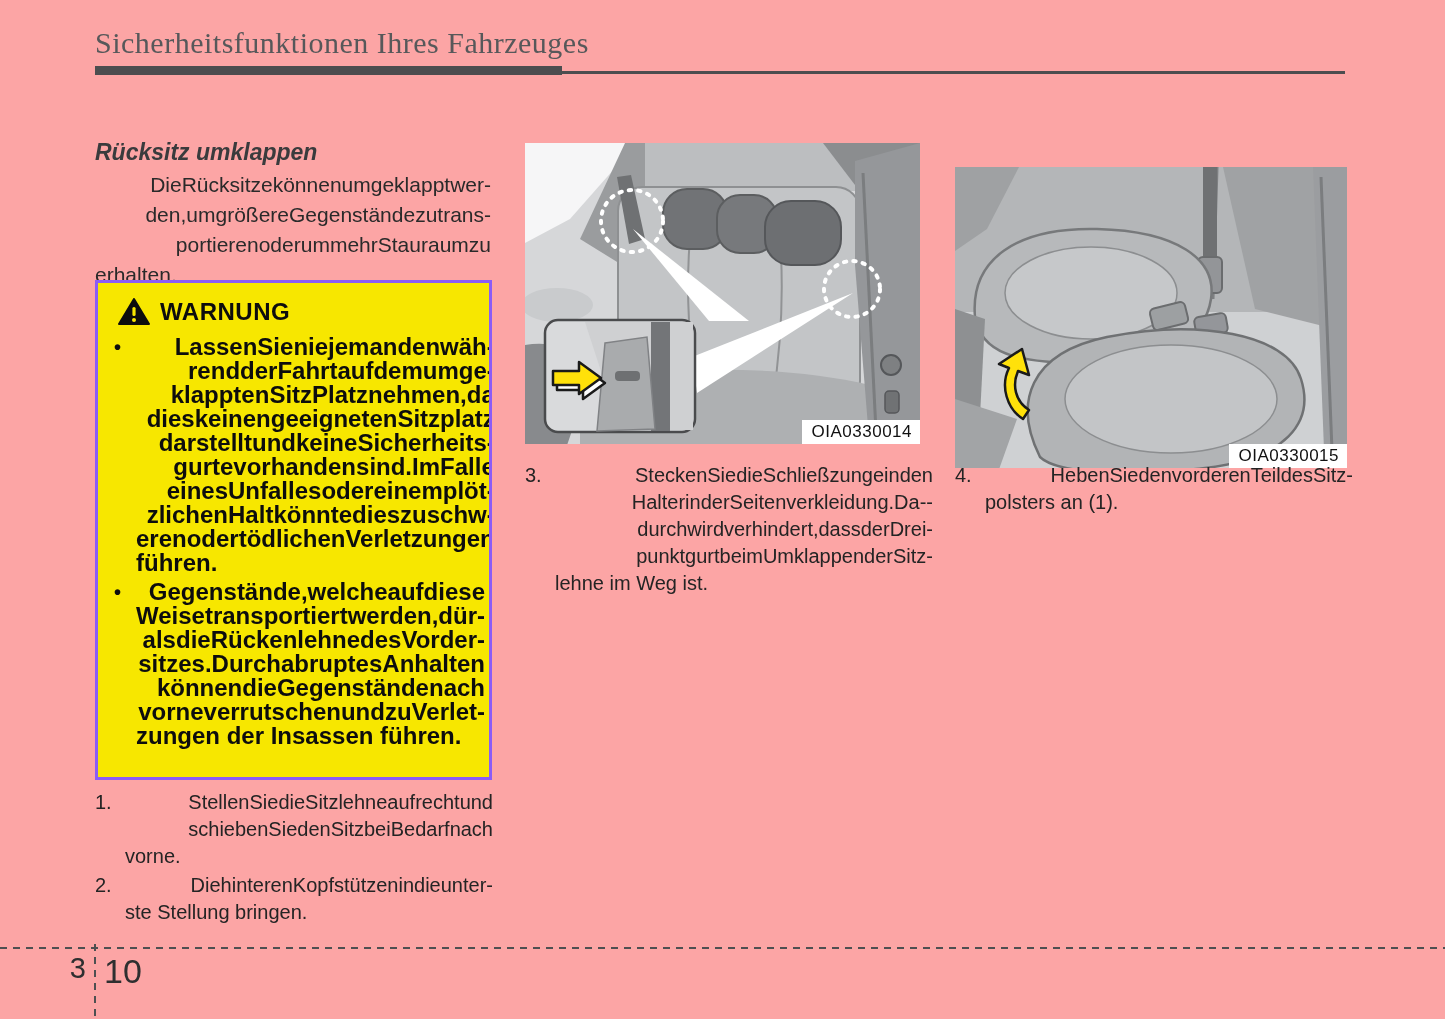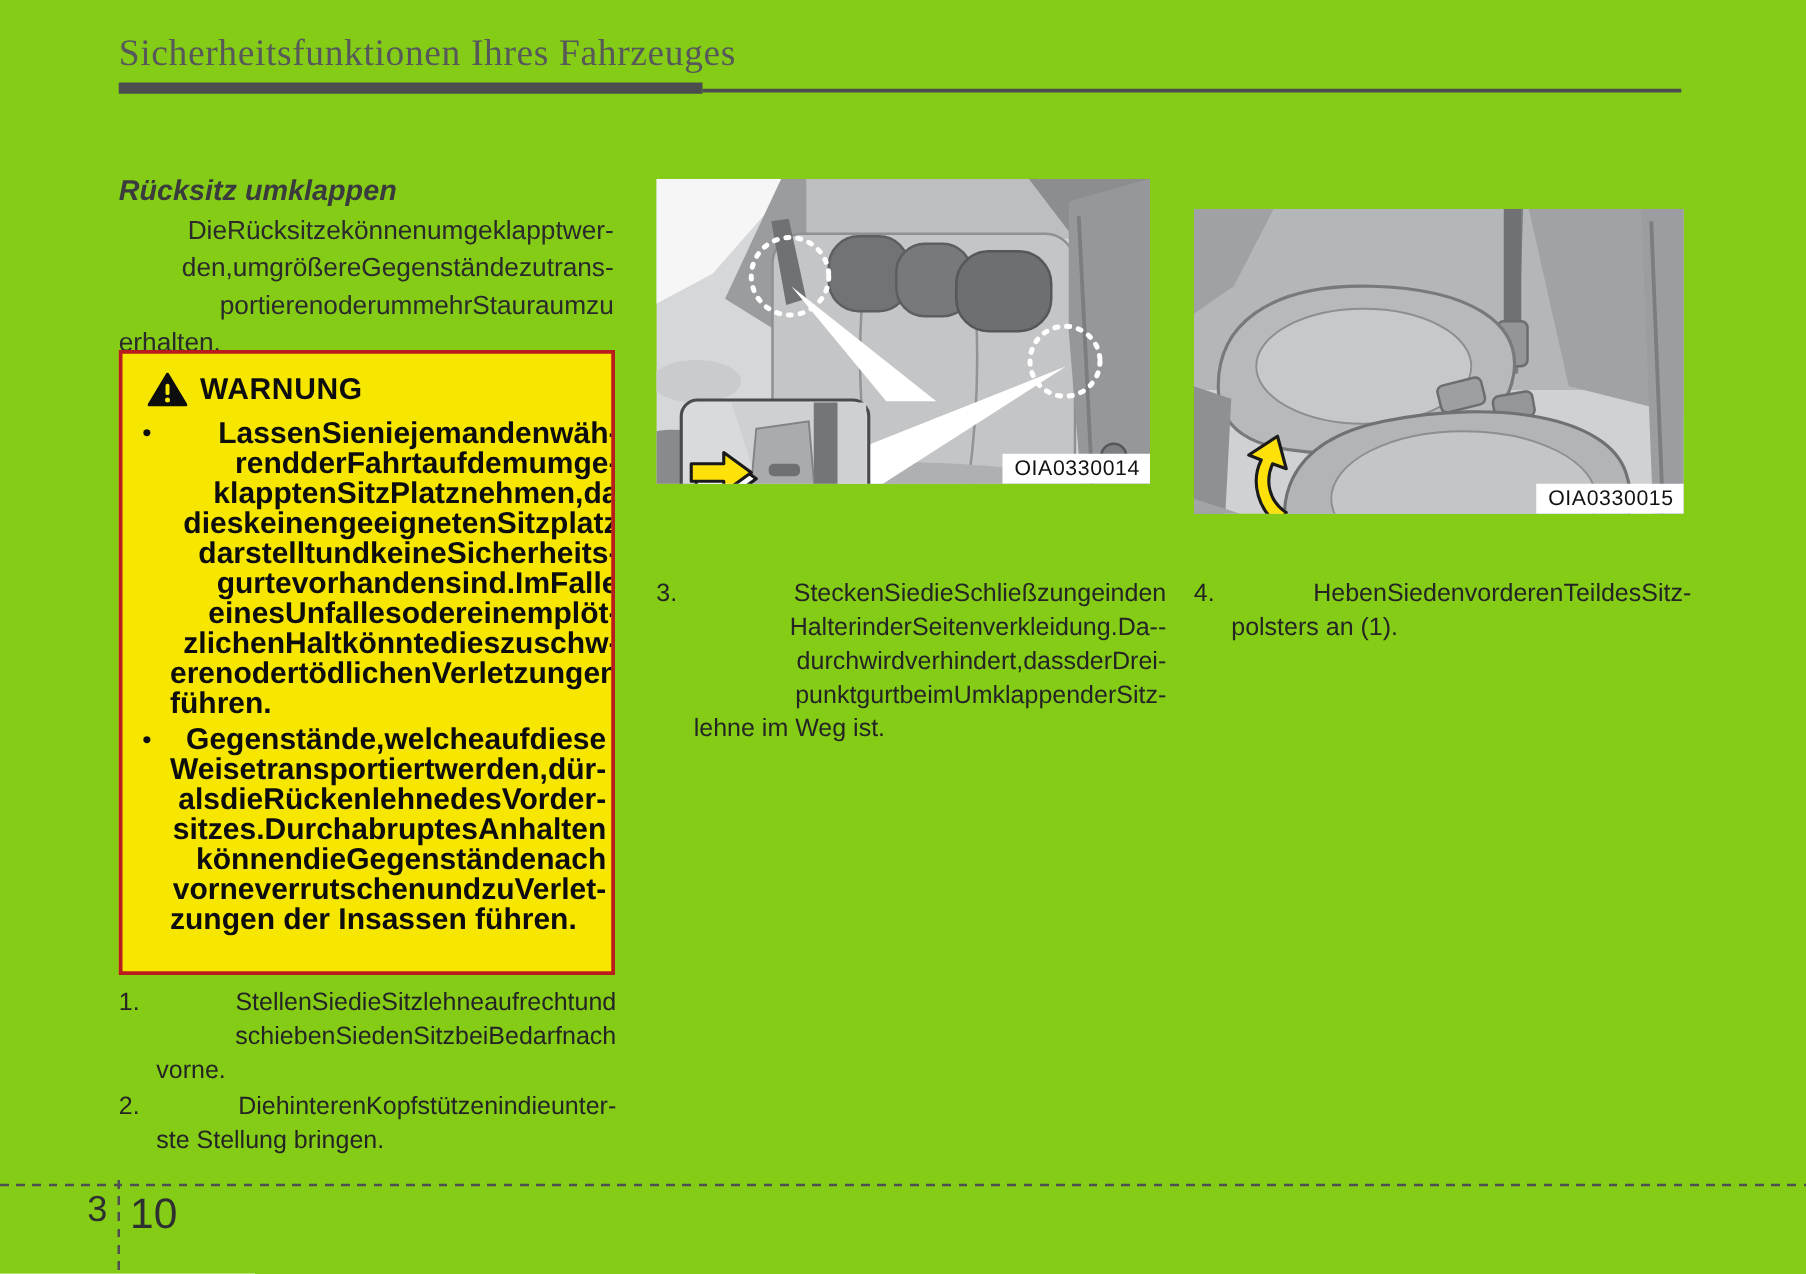--- a/index.html
+++ b/index.html
@@ -1,21 +1,21 @@
 <!DOCTYPE html>
 <html><head>
 <meta charset="utf-8">
 <style>
   * { margin: 0; padding: 0; box-sizing: border-box; }
   html, body { background: #ffffff; }
   .page {
     position: relative;
     width: 1445px;
     height: 1019px;
-    background: #84cc16;
+    background: #fca5a5;
     font-family: "Liberation Sans", sans-serif;
     color: #1c1c1c;
     overflow: hidden;
   }
   
   .page-title {
     position: absolute; left: 95px; top: 26px;
     font-family: "Liberation Serif", serif;
     font-weight: 400; font-size: 30px; color: #57585a;
     letter-spacing: 0.5px;
@@ -31,41 +31,41 @@
     font-size: 23px; font-weight: 700; font-style: italic; color: #3a3b3d;
   }
   .intro {
     position: absolute; left: 95px; top: 170px; width: 396px;
     font-size: 21px; line-height: 30px; color: #2a2a2a;
   }
 
   
   .warning-box {
     position: absolute; left: 95px; top: 280px; width: 397px; height: 500px;
-    background: #f7e700; border: 3px solid #b91c1c; padding: 10px 10px 8px 14px;
+    background: #f7e700; border: 3px solid #8b5cf6; padding: 10px 10px 8px 14px;
     overflow: hidden;
   }
   .warning-head { display: flex; align-items: center; gap: 10px; margin: 4px 0 8px 6px; height: 30px; }
   .warning-head svg { display: block; }
   .warning-title { font-size: 24px; font-weight: 700; color: #0d0d0d; letter-spacing: 0.5px; }
   .wbullet { display: flex; margin-bottom: 5px; }
   .wbullet .marker { width: 24px; flex: 0 0 24px; font-size: 20px; font-weight: 700; color: #0d0d0d; line-height: 24px; padding-left: 2px;}
   .wbullet .wlines { flex: 1; font-size: 24px; font-weight: 700; color: #0d0d0d; line-height: 24px; }
 
   
   .step { display: flex; font-size: 20px; line-height: 27px; color: #242424; }
   .step .num { width: 30px; flex: 0 0 30px; }
   .step .slines { flex: 1; }
   .steps-left { position: absolute; left: 95px; top: 789px; width: 398px; }
   .steps-left .step { margin-bottom: 2px; }
   .step-mid   { position: absolute; left: 525px; top: 462px; width: 408px; }
   .step-right { position: absolute; left: 955px; top: 462px; width: 398px; }
 
   
-  .figure { position: absolute; top: 143px; height: 244px; overflow: hidden; }
+  .figure { position: absolute; top: 143px; height: 301px; overflow: hidden; }
   .figure svg { display: block; }
   .fig-mid { left: 525px; width: 395px; }
   .fig-right { left: 955px; width: 392px; margin-top: 24px; }
   .figcaption {
     position: absolute; right: 0; bottom: 0;
     background: #ffffff; color: #111;
     font-size: 17px; letter-spacing: 0.5px;
     padding: 2px 8px 2px 10px; line-height: 20px;
   }
 

